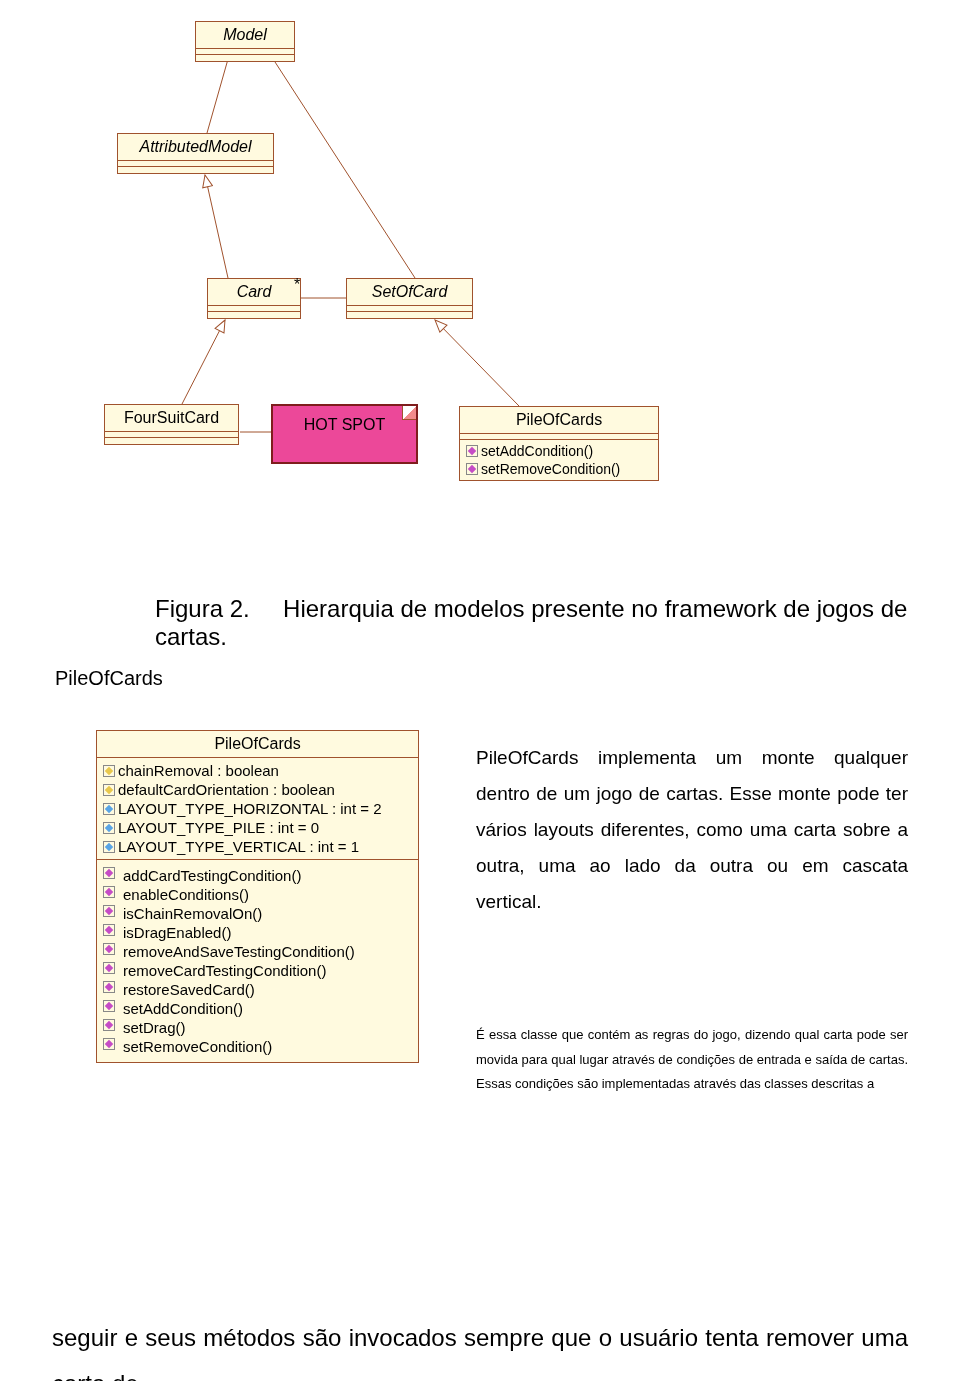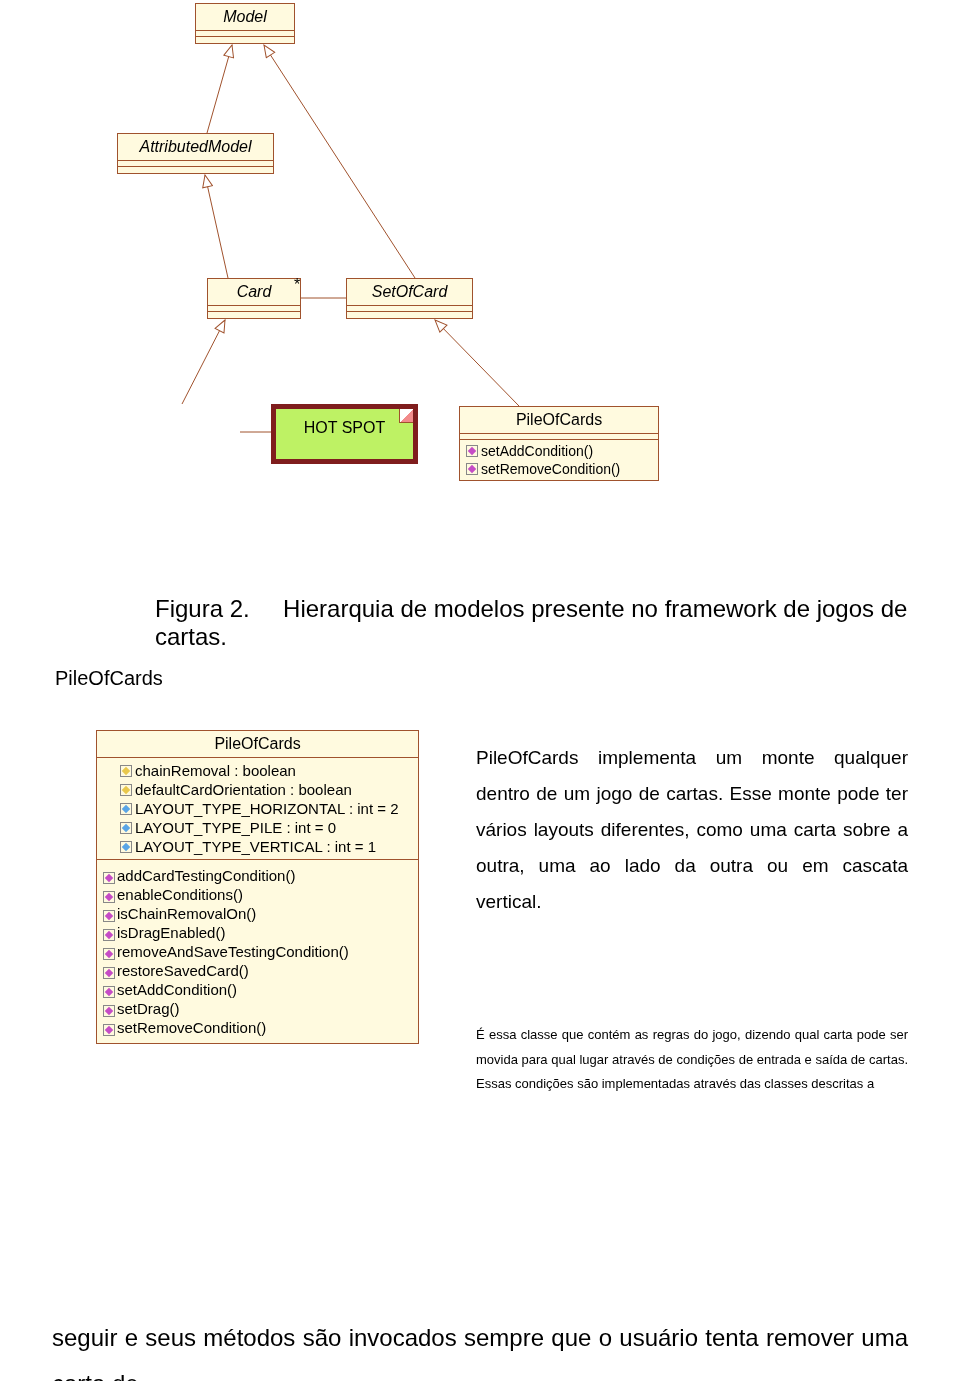--- a/index.html
+++ b/index.html
@@ -13,39 +13,39 @@
     .uml-box .compartment:last-child { border-bottom: none; }
     .uml-box .ops { padding: 2px 6px; font-size: 14px; }
     .uml-box .op-row { display: flex; align-items: center; gap: 3px; padding: 1px 0; }
 
     .icon-sq { display: inline-block; width: 12px; height: 12px; border: 1px solid #888; vertical-align: middle; position: relative; }
     .icon-sq::after { content: ''; position: absolute; inset: 2px; transform: rotate(45deg); }
     .icon-protected::after { background: #e9c84c; }
     .icon-method::after { background: #c64cc6; }
     .icon-method-blue::after { background: #5aa5e6; }
 
-    .note { position: absolute; background: #bef264; border: 5px solid #7f1d1d; }
+    .note { position: absolute; background: #ec4899; border: 2px solid #7f1d1d; }
     .note-fold { position: absolute; right: 0; top: 0; width: 14px; height: 14px; background: linear-gradient(135deg, #fff 0 50%, #f28b8b 50% 100%); border-left: 1px solid #a0522d; border-bottom: 1px solid #a0522d; }
     .note .note-text { padding: 10px 8px; text-align: center; }
 
     svg.connectors { position: absolute; left: 0; top: 0; width: 960px; height: 590px; pointer-events: none; }
 
     .star { position: absolute; font-size: 16px; }
 
     .caption { position: absolute; left: 155px; top: 595px; font-size: 24px; }
 
     .section-title { position: absolute; left: 55px; top: 667px; font-size: 20px; }
 
     
     .detail-box { position: absolute; left: 96px; top: 730px; width: 323px; border: 1px solid #a0522d; background: #fffadf; }
     .detail-box .dtitle { border-bottom: 1px solid #a0522d; text-align: center; padding: 4px 8px; }
     .detail-box .attrs { border-bottom: 1px solid #a0522d; padding: 3px 6px; font-size: 15px; }
-    .detail-box .attr-row { display: flex; align-items: center; gap: 3px; padding: 1px 0; margin-left: 17px; }
+    .detail-box .attr-row { display: flex; align-items: center; gap: 3px; padding: 1px 0; }
     .detail-box .methods { padding: 6px 6px 6px; font-size: 15px; }
-    .detail-box .m-row { display: flex; align-items: flex-end; gap: 2px; padding: 1px 0; }
+    .detail-box .m-row { display: flex; align-items: flex-start; gap: 8px; padding: 1px 0; }
 
     .desc1 { position: absolute; left: 476px; top: 740px; width: 432px; font-size: 19px; line-height: 1.9; text-align: justify; }
     .desc2 { position: absolute; left: 476px; top: 1023px; width: 432px; font-size: 13px; line-height: 1.9; text-align: justify; }
     .desc3 { position: absolute; left: 52px; top: 1315px; width: 856px; font-size: 24px; line-height: 1.9; text-align: justify; }
   </style>
 </head>
 <body>
 
 <div class="diagram-area">
   <svg class="connectors">
@@ -66,21 +66,21 @@
 
     <line x1="182" y1="404" x2="225" y2="320" stroke="#a0522d" stroke-width="1" marker-end="url(#tri)"></line>
 
     <line x1="519" y1="406" x2="435" y2="320" stroke="#a0522d" stroke-width="1" marker-end="url(#tri)"></line>
 
     <line x1="354" y1="298" x2="286" y2="298" stroke="#a0522d" stroke-width="1" marker-end="url(#openarrow)"></line>
 
     <line x1="271" y1="432" x2="240" y2="432" stroke="#a0522d" stroke-width="1"></line>
   </svg>
 
-  <div class="uml-box" style="left:195px;top:3px;width:100px;">
+  <div class="uml-box" style="left:195px;top:21px;width:100px;">
     <div class="title">Model</div>
     <div class="compartment"></div>
     <div class="compartment"></div>
   </div>
 
   <div class="uml-box" style="left:117px;top:133px;width:157px;">
     <div class="title">AttributedModel</div>
     <div class="compartment"></div>
     <div class="compartment"></div>
   </div>
@@ -92,20 +92,25 @@
   </div>
 
   <span class="star" style="left:294px;top:276px;">*</span>
 
   <div class="uml-box" style="left:346px;top:278px;width:127px;">
     <div class="title">SetOfCard</div>
     <div class="compartment"></div>
     <div class="compartment"></div>
   </div>
 
+  <div class="uml-box" style="left:104px;top:404px;width:135px;">
+    <div class="title" style="font-style:normal;">FourSuitCard</div>
+    <div class="compartment"></div>
+    <div class="compartment"></div>
+  </div>
 
   <div class="note" style="left:271px;top:404px;width:147px;height:60px;">
     <div class="note-fold"></div>
     <div class="note-text">HOT SPOT</div>
   </div>
 
   <div class="uml-box" style="left:459px;top:406px;width:200px;">
     <div class="title" style="font-style:normal;">PileOfCards</div>
     <div class="compartment"></div>
     <div class="compartment ops">
@@ -169,20 +174,24 @@
     <div class="m-row">
         <span class="icon-sq icon-method"></span>
         <span>isDragEnabled()</span>
       </div>
     <div class="m-row">
         <span class="icon-sq icon-method"></span>
         <span>removeAndSaveTestingCondition()</span>
       </div>
     <div class="m-row">
         <span class="icon-sq icon-method"></span>
+        <span>removeCardTestingCondition()</span>
+      </div>
+    <div class="m-row">
+        <span class="icon-sq icon-method"></span>
         <span>restoreSavedCard()</span>
       </div>
     <div class="m-row">
         <span class="icon-sq icon-method"></span>
         <span>setAddCondition()</span>
       </div>
     <div class="m-row">
         <span class="icon-sq icon-method"></span>
         <span>setDrag()</span>
       </div>

